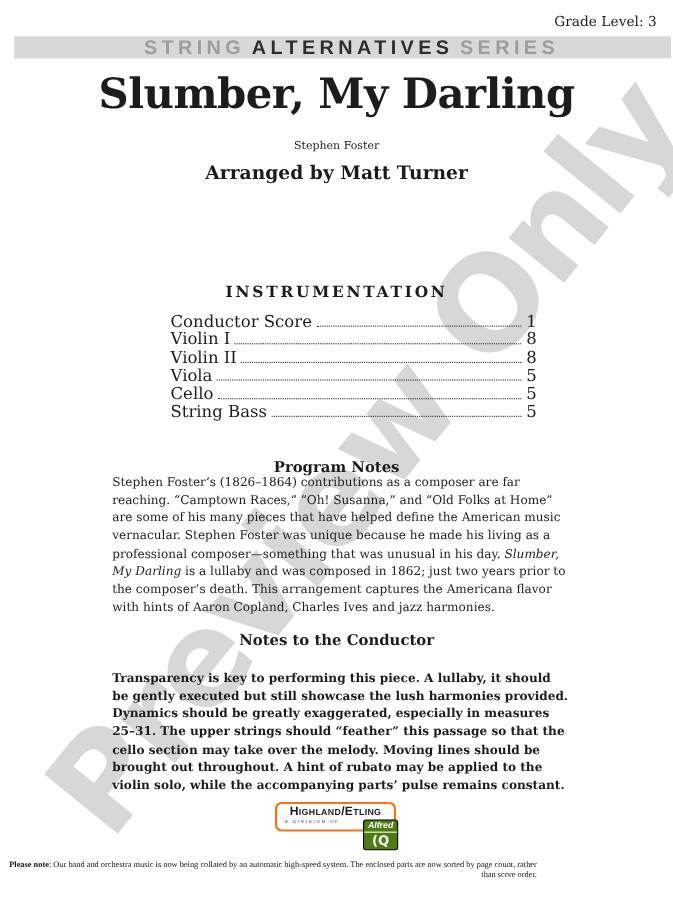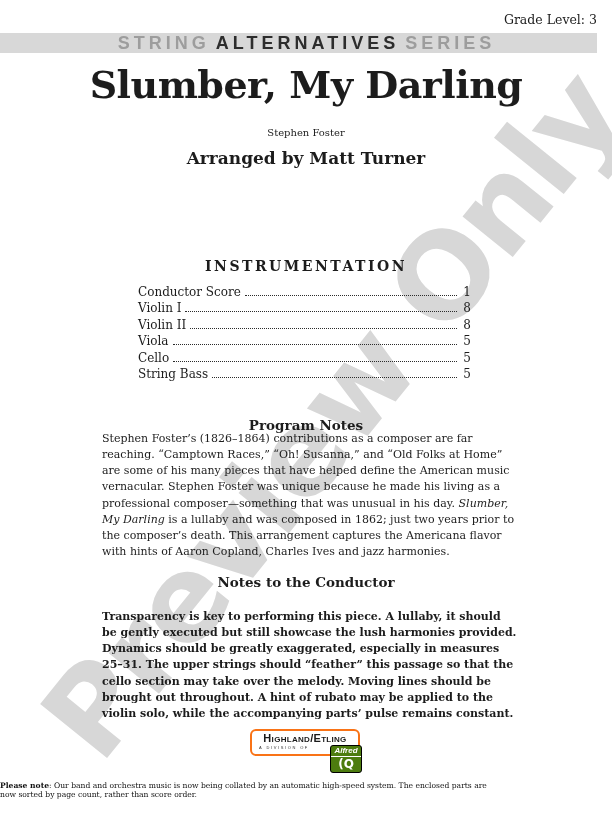--- a/index.html
+++ b/index.html
@@ -11,36 +11,36 @@
   .watermark{
     position:absolute;left:332px;top:415px;z-index:0;
     transform:translate(-50%,-50%) rotate(-51deg);
     font-family:"DejaVu Sans", sans-serif;font-weight:bold;
     font-size:118px;letter-spacing:-3px;color:#d7d7d7;white-space:nowrap;
   }
   .content{position:absolute;left:0;top:0;width:612px;height:816px;z-index:1;}
   
   .grade{position:absolute;top:12px;right:15px;font-size:12.5px;}
   .banner{
-    position:absolute;top:33px;left:0;width:597px;height:20px;background:#d8d8d8;
+    position:absolute;top:33px;left:13px;width:597px;height:20px;background:#d8d8d8;
     display:flex;align-items:center;justify-content:center;box-sizing:border-box;
     padding-left:16px;
     font-family:"Liberation Sans", sans-serif;font-weight:bold;
     font-size:18px;letter-spacing:4px;white-space:nowrap;
   }
   .w-gray{color:#9d9d9d;}
   .w-dark{color:#2d2d2d;margin:0 6px;}
   
   .centered{position:absolute;left:0;width:612px;text-align:center;}
   .title{top:62px;font-size:38px;font-weight:bold;letter-spacing:-0.5px;}
   .composer{top:127px;font-size:10px;}
   .arranger{top:148px;font-size:17px;font-weight:bold;}
   
   .inst-heading{top:258px;font-size:14px;font-weight:bold;letter-spacing:2.5px;}
-  .inst-list{position:absolute;top:284px;left:138px;width:333px;font-size:12px;}
+  .inst-list{position:absolute;top:284px;left:155px;width:333px;font-size:15px;}
   .inst-row{display:flex;align-items:baseline;line-height:16.4px;}
   .leader{flex:1;border-bottom:1.7px dotted #2b2b2b;margin:0 2px 3px 4px;}
   .inst-count{width:12px;text-align:right;}
   
   .section-heading{font-size:13.5px;font-weight:bold;}
   .prog-heading{top:417px;}
   .cond-heading{top:574px;}
   .para{position:absolute;left:102px;width:416px;font-size:11px;line-height:16.15px;text-align:left;}
   .prog-para{top:420px;}
   .cond-para{top:598px;font-weight:bold;}
@@ -55,21 +55,21 @@
   .logo-division{position:absolute;left:9px;top:15px;font-size:6px;letter-spacing:1.6px;color:#333;
                  font-variant:small-caps;z-index:1;}
   .alfred{position:absolute;right:0;top:16px;width:32px;height:28px;background:#4d7c0f;border-radius:3px;
           z-index:2;display:flex;flex-direction:column;align-items:center;box-sizing:border-box;
           border:1px solid #000;}
   .alfred-label{color:#fff;font-style:italic;font-weight:bold;font-size:8px;line-height:10px;
                 width:100%;text-align:center;border-bottom:1px solid #fff;}
   .alfred-glyph{color:#fff;font-weight:bold;font-size:12px;line-height:15px;
                 font-family:"DejaVu Sans", sans-serif;}
   
-  .footer{position:absolute;top:781px;left:0;width:488px;text-align:left;font-size:7.6px;color:#111;}
+  .footer{position:absolute;top:781px;left:0;width:488px;text-align:right;font-size:7.6px;color:#111;font-family:Liberation Serif, serif;}
   .footer-lead{font-weight:bold;}
 </style>
 </head>
 <body>
 
 <div class="page">
 
   <div class="watermark">Preview Only</div>
 
   <div class="content">

